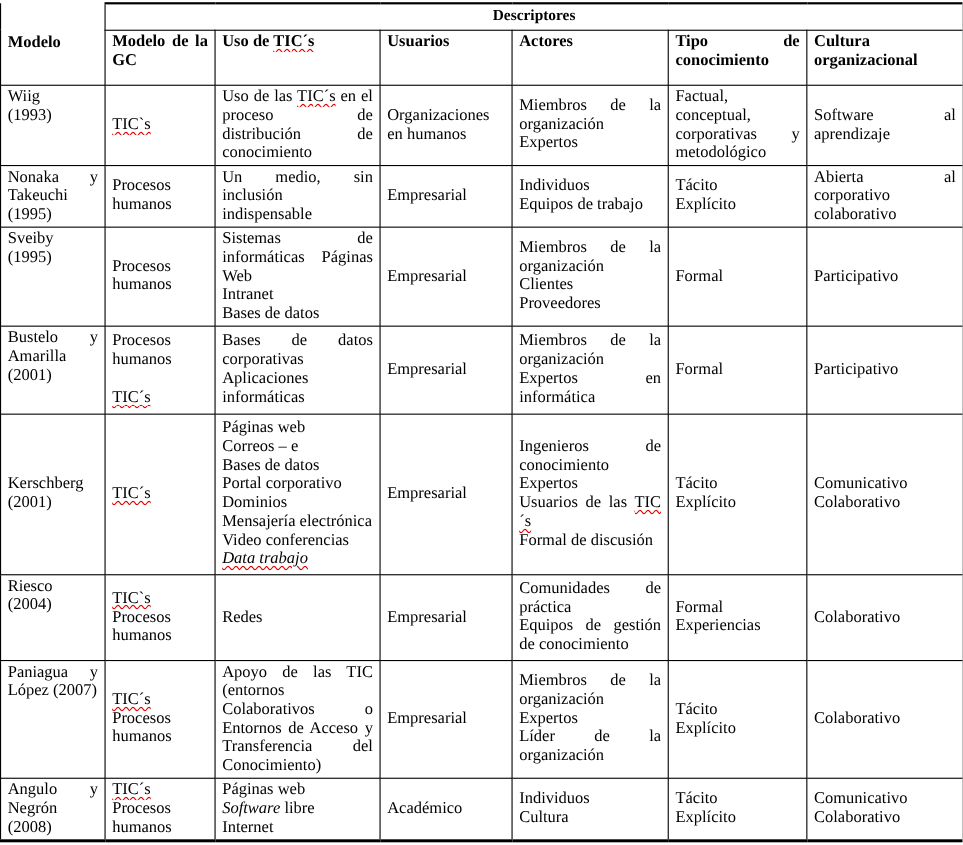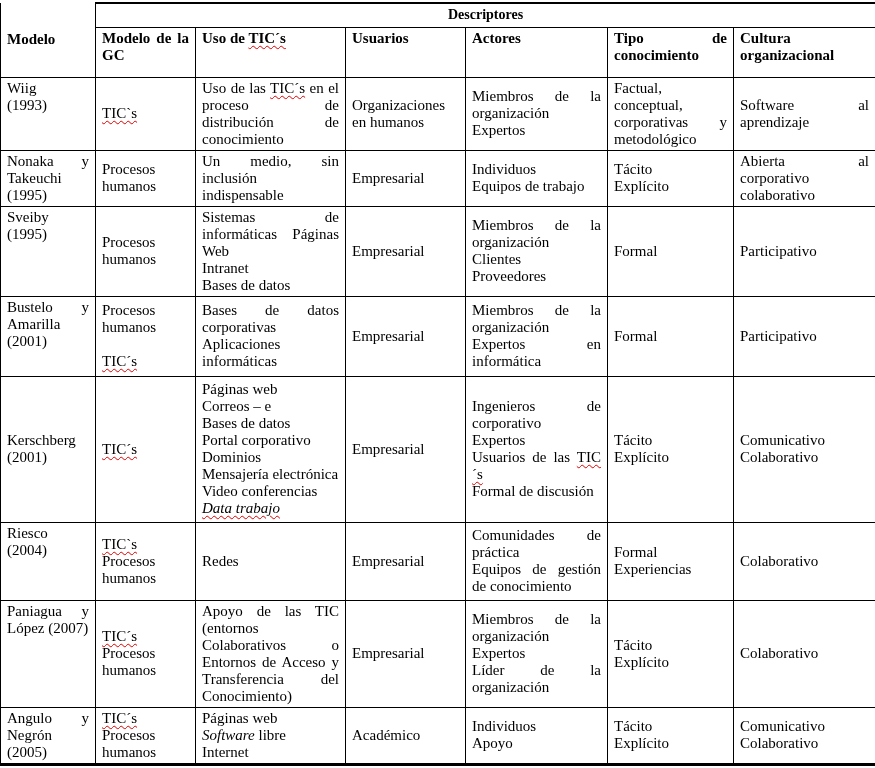--- a/index.html
+++ b/index.html
@@ -230,21 +230,21 @@
             <div class="para"><span>Portal corporativo</span></div>
             <div class="para"><span>Dominios</span></div>
             <div class="para"><span>Mensajería electrónica</span></div>
             <div class="para"><span>Video conferencias</span></div>
             <div class="para"><span class="spell i">Data trabajo</span></div>
           </td>
           <td>
             <div class="para"><span>Empresarial</span></div>
           </td>
           <td>
-            <div class="para"><span>Ingenieros de corporativo</span></div>
+            <div class="para"><span>Ingenieros de conocimiento</span></div>
             <div class="para"><span>Expertos</span></div>
             <div class="para"><span>Usuarios de las </span><span class="spell">TIC´s</span></div>
             <div class="para"><span>Formal de discusión</span></div>
           </td>
           <td>
             <div class="para"><span>Tácito</span></div>
             <div class="para"><span>Explícito</span></div>
           </td>
           <td>
             <div class="para"><span>Comunicativo</span></div>
@@ -299,37 +299,37 @@
           <td>
             <div class="para"><span>Tácito</span></div>
             <div class="para"><span>Explícito</span></div>
           </td>
           <td>
             <div class="para"><span>Colaborativo</span></div>
           </td>
         </tr>
         <tr>
           <td>
-            <div class="para"><span>Angulo y Negrón (2005)</span></div>
+            <div class="para"><span>Angulo y Negrón (2008)</span></div>
           </td>
           <td>
             <div class="para"><span class="spell">TIC´s</span></div>
             <div class="para"><span>Procesos humanos</span></div>
           </td>
           <td>
             <div class="para"><span>Páginas web</span></div>
             <div class="para"><span class="i">Software</span><span> libre</span></div>
             <div class="para"><span>Internet</span></div>
           </td>
           <td>
             <div class="para"><span>Académico</span></div>
           </td>
           <td>
             <div class="para"><span>Individuos</span></div>
-            <div class="para"><span>Apoyo</span></div>
+            <div class="para"><span>Cultura</span></div>
           </td>
           <td>
             <div class="para"><span>Tácito</span></div>
             <div class="para"><span>Explícito</span></div>
           </td>
           <td>
             <div class="para"><span>Comunicativo</span></div>
             <div class="para"><span>Colaborativo</span></div>
           </td>
         </tr>

